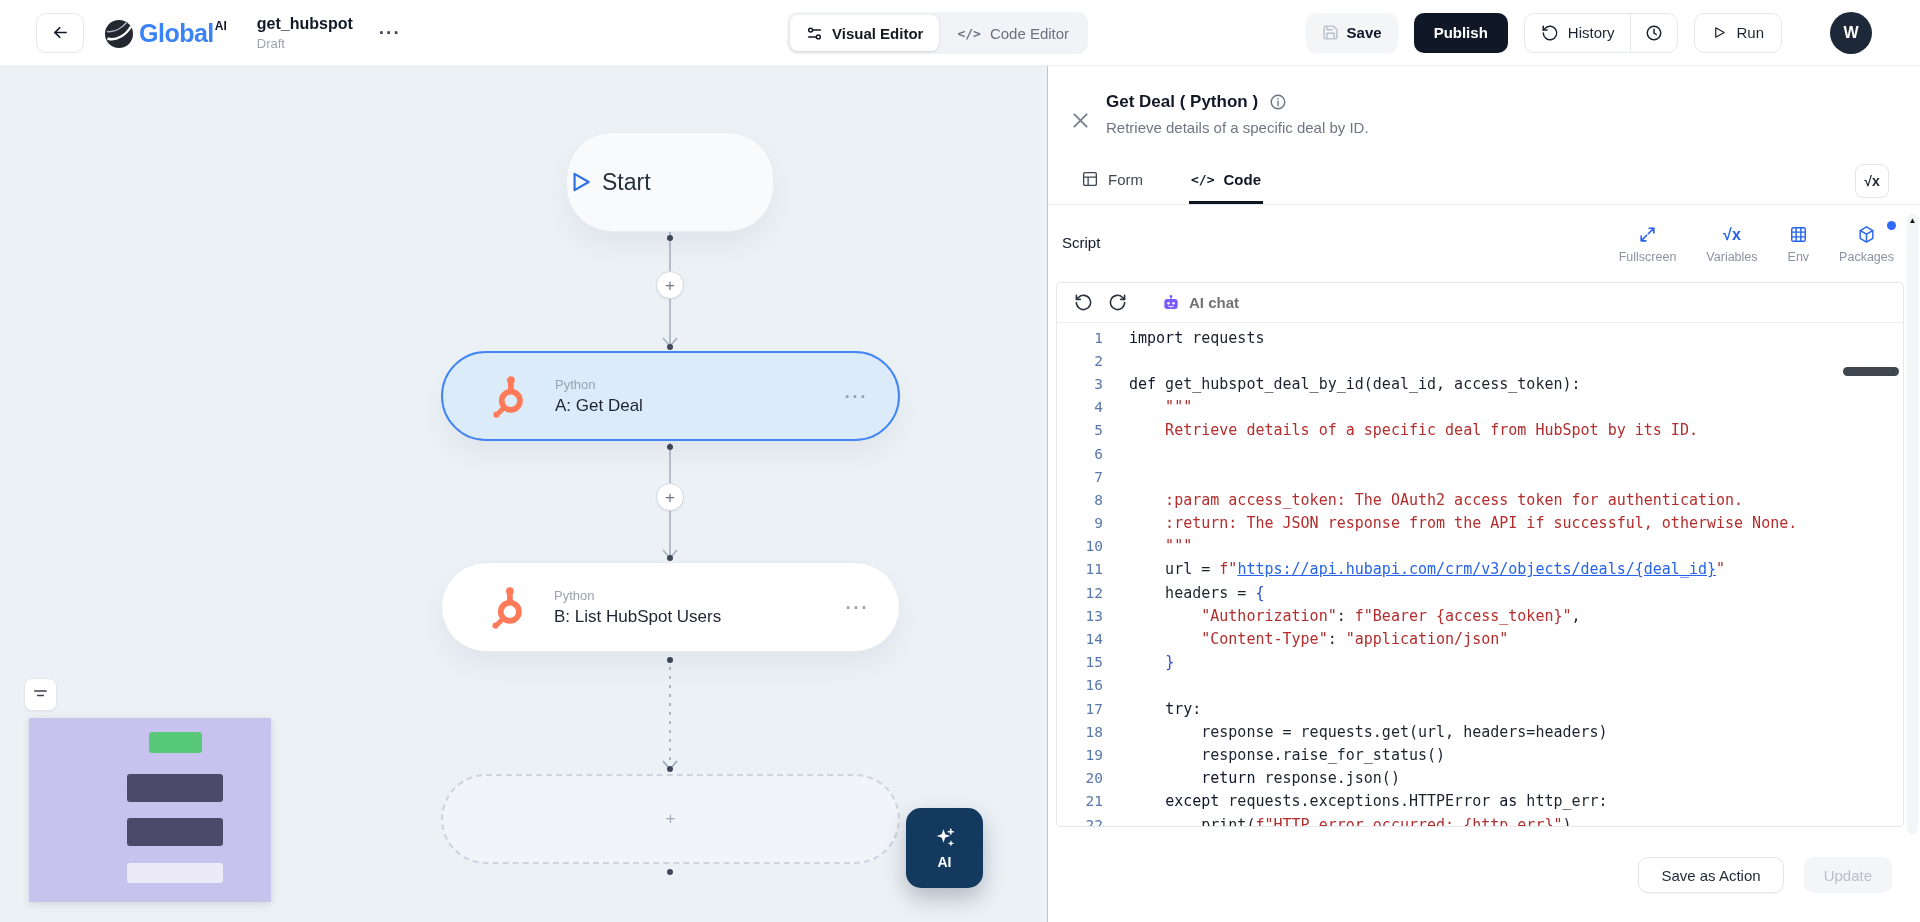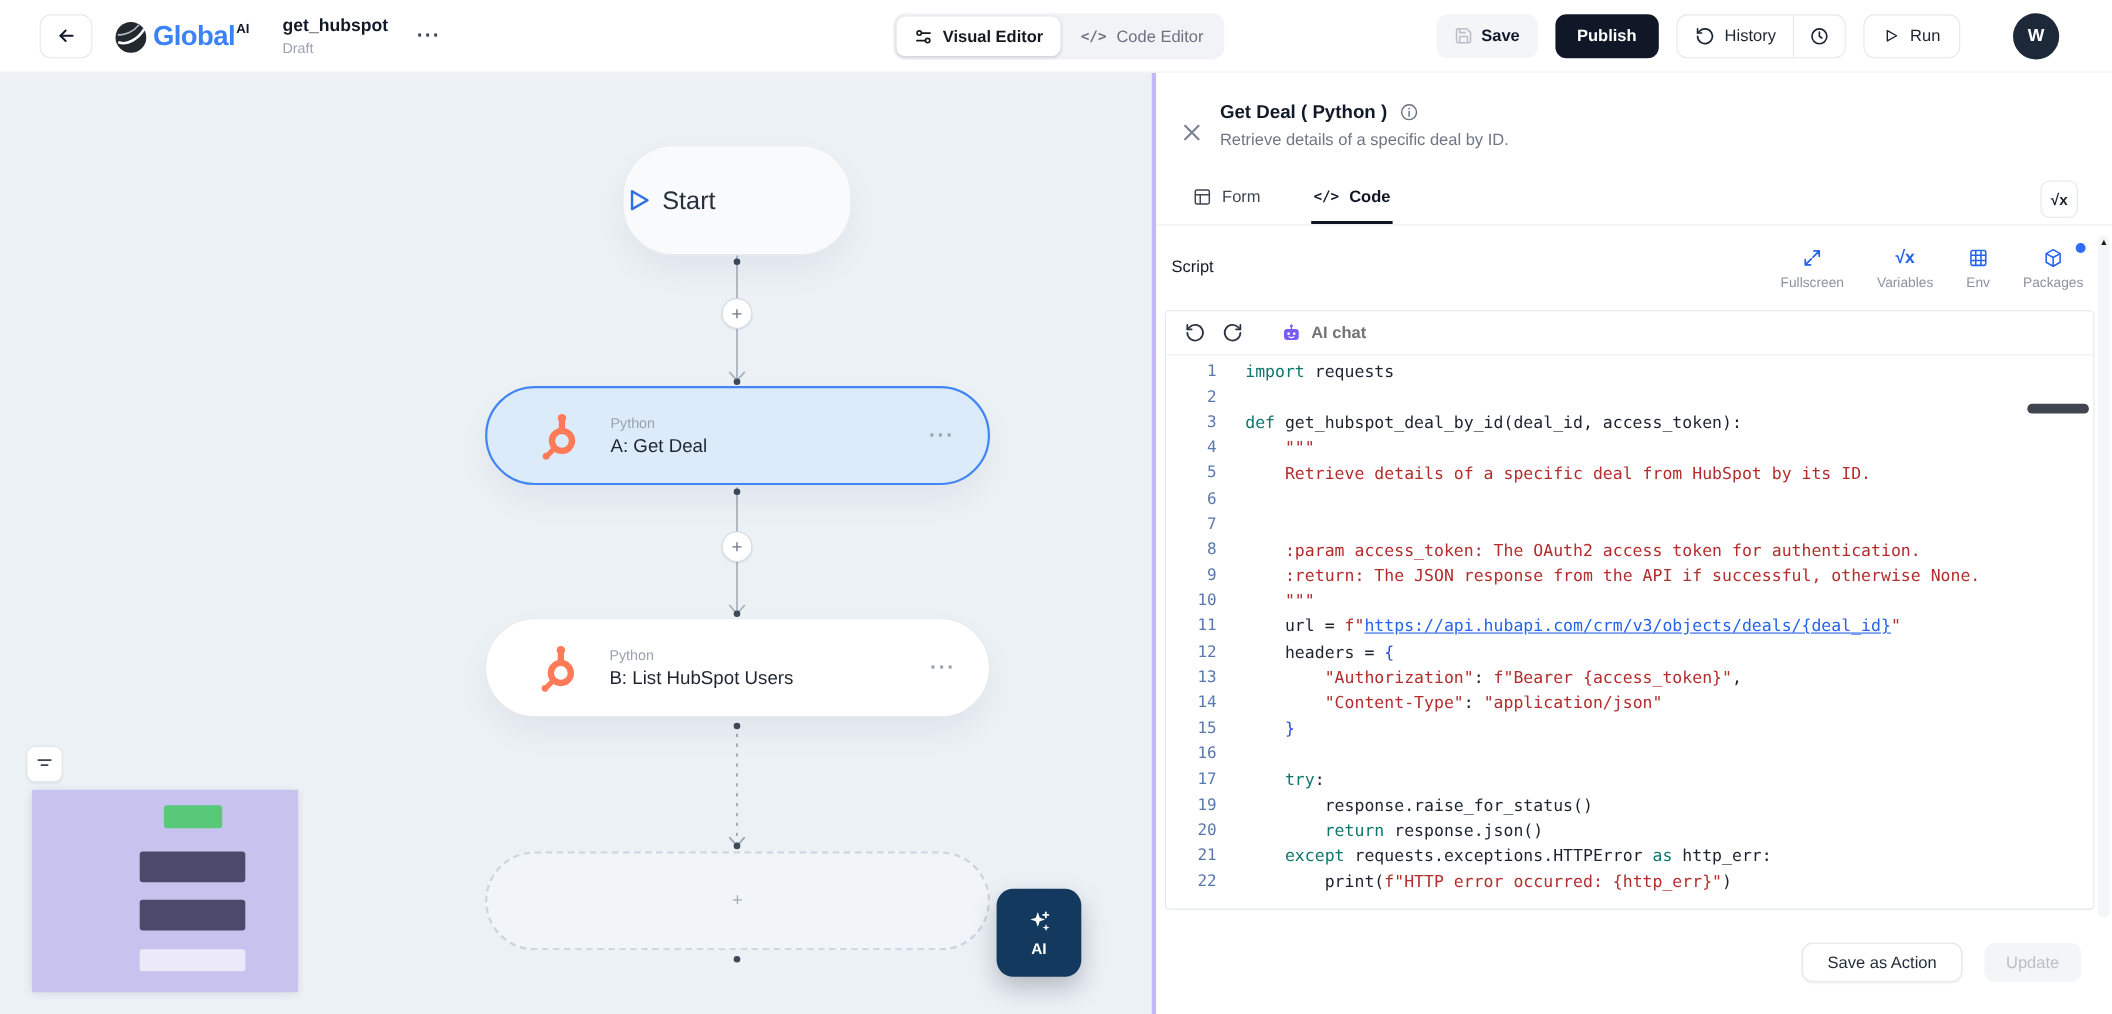--- a/index.html
+++ b/index.html
@@ -12,21 +12,21 @@
   .back-btn{width:48px;height:40px;border:1px solid #e5e8ec;border-radius:10px;display:flex;align-items:center;justify-content:center;background:#fff;flex:none}
   .logo{display:flex;align-items:flex-start;margin-left:20px}
   .logo-globe{width:30px;height:30px;margin-top:4px}
   .logo-text{font-size:25px;font-weight:700;color:#3b82f6;letter-spacing:-.5px;margin-left:5px;line-height:36px}
   .logo-sup{font-size:12px;font-weight:700;margin-top:4px;margin-left:1px}
   .wf{margin-left:30px}
   .wf-name{font-size:16px;font-weight:700;color:#111827}
   .wf-status{font-size:13px;color:#9aa3af;margin-top:3px}
   .wf-more{margin-left:26px;color:#3f4752;font-size:19px;font-weight:700;letter-spacing:1px;line-height:1}
 
-  .segmented{position:absolute;left:812px;top:12px;height:42px;background:#f1f3f6;border-radius:11px;display:flex;align-items:center;padding:3px;gap:2px}
+  .segmented{position:absolute;left:787px;top:12px;height:42px;background:#f1f3f6;border-radius:11px;display:flex;align-items:center;padding:3px;gap:2px}
   .seg{height:36px;display:flex;align-items:center;gap:9px;padding:0 16px;border-radius:8px;font-size:15px;color:#6a7280;font-weight:500;white-space:nowrap}
   .seg.active{background:#fff;color:#15191f;font-weight:700;box-shadow:0 1px 3px rgba(16,24,40,.14)}
   .code-glyph{font-family:"DejaVu Sans Mono",monospace;font-size:13px;font-weight:700}
 
   .topbar-right{margin-left:auto;display:flex;align-items:center;gap:16px;padding-right:48px}
   .save-btn{height:40px;padding:0 16px;border-radius:10px;background:#f3f5f7;color:#0f172a;font-size:15px;font-weight:600;display:flex;align-items:center;gap:8px}
   .publish-btn{height:40px;padding:0 20px;border-radius:10px;background:#101828;color:#fff;font-size:15px;font-weight:600}
   .btn-group{height:40px;border:1px solid #e5e8ec;border-radius:10px;display:flex;align-items:flex-end;background:#fff;overflow:hidden}
   .history-btn{height:100%;padding:0 16px;display:flex;align-items:center;gap:9px;font-size:15px;font-weight:500;color:#1b2430}
   .group-divider{width:1px;height:100%;background:#e5e8ec}
@@ -58,21 +58,21 @@
   .mm-bar{position:absolute;border-radius:3px}
   .mm-green{left:120px;top:14px;width:53px;height:21px;background:#57c979}
   .mm-dark1{left:98px;top:56px;width:96px;height:28px;background:#4b4a6b}
   .mm-dark2{left:98px;top:100px;width:96px;height:28px;background:#4b4a6b}
   .mm-light{left:98px;top:145px;width:96px;height:20px;background:#eceaf9}
 
   .ai-fab{position:absolute;left:906px;top:742px;width:77px;height:80px;border-radius:15px;background:#14395e;color:#fff;display:flex;flex-direction:column;align-items:center;justify-content:center;gap:3px;box-shadow:0 10px 22px rgba(16,24,40,.25)}
   .ai-fab-label{font-size:14px;font-weight:600}
 
   
-  .panel{width:873px;background:#fff;border-left:4px solid #c4b5fd;position:relative;overflow:hidden}
+  .panel{width:873px;background:#fff;border-left:1px solid #c4b5fd;position:relative;overflow:hidden}
   .panel-header{position:relative;padding:26px 28px 0 58px}
   .close-btn{position:absolute;left:18px;top:40px;width:28px;height:28px;display:flex;align-items:center;justify-content:center}
   .panel-title-row{display:flex;align-items:center;gap:11px}
   .panel-title{font-size:17px;font-weight:700;color:#111827}
   .panel-subtitle{font-size:15px;color:#6e7683;margin-top:7px}
 
   .tabs-row{display:flex;align-items:center;margin-top:26px;padding:0 31px;border-bottom:1px solid #e9ecef}
   .tab{display:flex;align-items:center;gap:9px;padding:8px 2px 16px;margin-right:44px;font-size:15px;color:#3f4752;font-weight:500}
   .tab.active{color:#0f1623;font-weight:700;box-shadow:inset 0 -3px 0 #0f1623}
   .tab .code-glyph{font-size:13px}
@@ -87,21 +87,21 @@
   .notif-dot{position:absolute;top:-4px;right:-2px;width:9px;height:9px;border-radius:50%;background:#2f6bff}
 
   .code-container{margin:18px 16px 0 8px;height:545px;border:1px solid #e4e7ec;border-radius:4px;overflow:hidden;position:relative;background:#fff}
   .code-toolbar{height:40px;display:flex;align-items:center;padding:0 14px;gap:10px;border-bottom:1px solid #eceef2}
   .icon-btn{width:24px;height:24px;display:flex;align-items:center;justify-content:center}
   .ai-chat{display:flex;align-items:center;gap:8px;margin-left:22px;font-size:15px;font-weight:600;color:#737373}
   .code-area{position:relative;height:504px;overflow:hidden;padding-top:3px}
   .code-line{display:flex;height:23.2px;align-items:center;font-family:"DejaVu Sans Mono",monospace;font-size:15px;white-space:pre}
   .ln{width:46px;text-align:right;color:#5878ad;font-size:14.5px;flex:none}
   .lc{margin-left:26px;color:#1c232e}
-  .tk-kw{color:#0f766e}
+  .tk-kw{color:#0f172a}
   .tk-str{color:#b32d2d}
   .tk-br{color:#2c4bd8}
   .tk-link{color:#2563eb;text-decoration:underline}
   .code-scroll-thumb{position:absolute;top:44px;right:4px;width:56px;height:9px;border-radius:5px;background:#3f4650}
 
   .panel-scroll{position:absolute;top:148px;right:2px;width:11px;height:620px;background:#f4f5f7;border-radius:6px}
   .panel-scroll .arrow{display:block;text-align:center;font-size:8px;color:#16181c;line-height:14px}
 
   .panel-footer{display:flex;justify-content:flex-end;align-items:center;gap:20px;margin:30px 28px 0 0}
   .save-action-btn{height:36px;padding:0 22px;border:1px solid #e2e5e9;border-radius:10px;background:#fff;font-size:15px;font-weight:500;color:#1f2937;box-shadow:0 1px 2px rgba(16,24,40,.04)}
@@ -383,20 +383,21 @@
             <div class="code-line"><span class="ln">8</span><span class="lc"><span class="tk-str">    :param access_token: The OAuth2 access token for authentication.</span></span></div>
             <div class="code-line"><span class="ln">9</span><span class="lc"><span class="tk-str">    :return: The JSON response from the API if successful, otherwise None.</span></span></div>
             <div class="code-line"><span class="ln">10</span><span class="lc"><span class="tk-str">    """</span></span></div>
             <div class="code-line"><span class="ln">11</span><span class="lc">    url = <span class="tk-str">f"<span class="tk-link">https://api.hubapi.com/crm/v3/objects/deals/{deal_id}</span>"</span></span></div>
             <div class="code-line"><span class="ln">12</span><span class="lc">    headers = <span class="tk-br">{</span></span></div>
             <div class="code-line"><span class="ln">13</span><span class="lc">        <span class="tk-str">"Authorization"</span>: <span class="tk-str">f"Bearer {access_token}"</span>,</span></div>
             <div class="code-line"><span class="ln">14</span><span class="lc">        <span class="tk-str">"Content-Type"</span>: <span class="tk-str">"application/json"</span></span></div>
             <div class="code-line"><span class="ln">15</span><span class="lc">    <span class="tk-br">}</span></span></div>
             <div class="code-line"><span class="ln">16</span><span class="lc"></span></div>
             <div class="code-line"><span class="ln">17</span><span class="lc">    <span class="tk-kw">try</span>:</span></div>
+            <div class="code-line"><span class="ln">18</span><span class="lc">        response = requests.get(url, headers=headers)</span></div>
             <div class="code-line"><span class="ln">19</span><span class="lc">        response.raise_for_status()</span></div>
             <div class="code-line"><span class="ln">20</span><span class="lc">        <span class="tk-kw">return</span> response.json()</span></div>
             <div class="code-line"><span class="ln">21</span><span class="lc">    <span class="tk-kw">except</span> requests.exceptions.HTTPError <span class="tk-kw">as</span> http_err:</span></div>
             <div class="code-line"><span class="ln">22</span><span class="lc">        print(<span class="tk-str">f"HTTP error occurred: {http_err}"</span>)</span></div>
           </div>
         <div class="code-scroll-thumb"></div>
       </div>
     </div>
 
     <div class="panel-footer">

